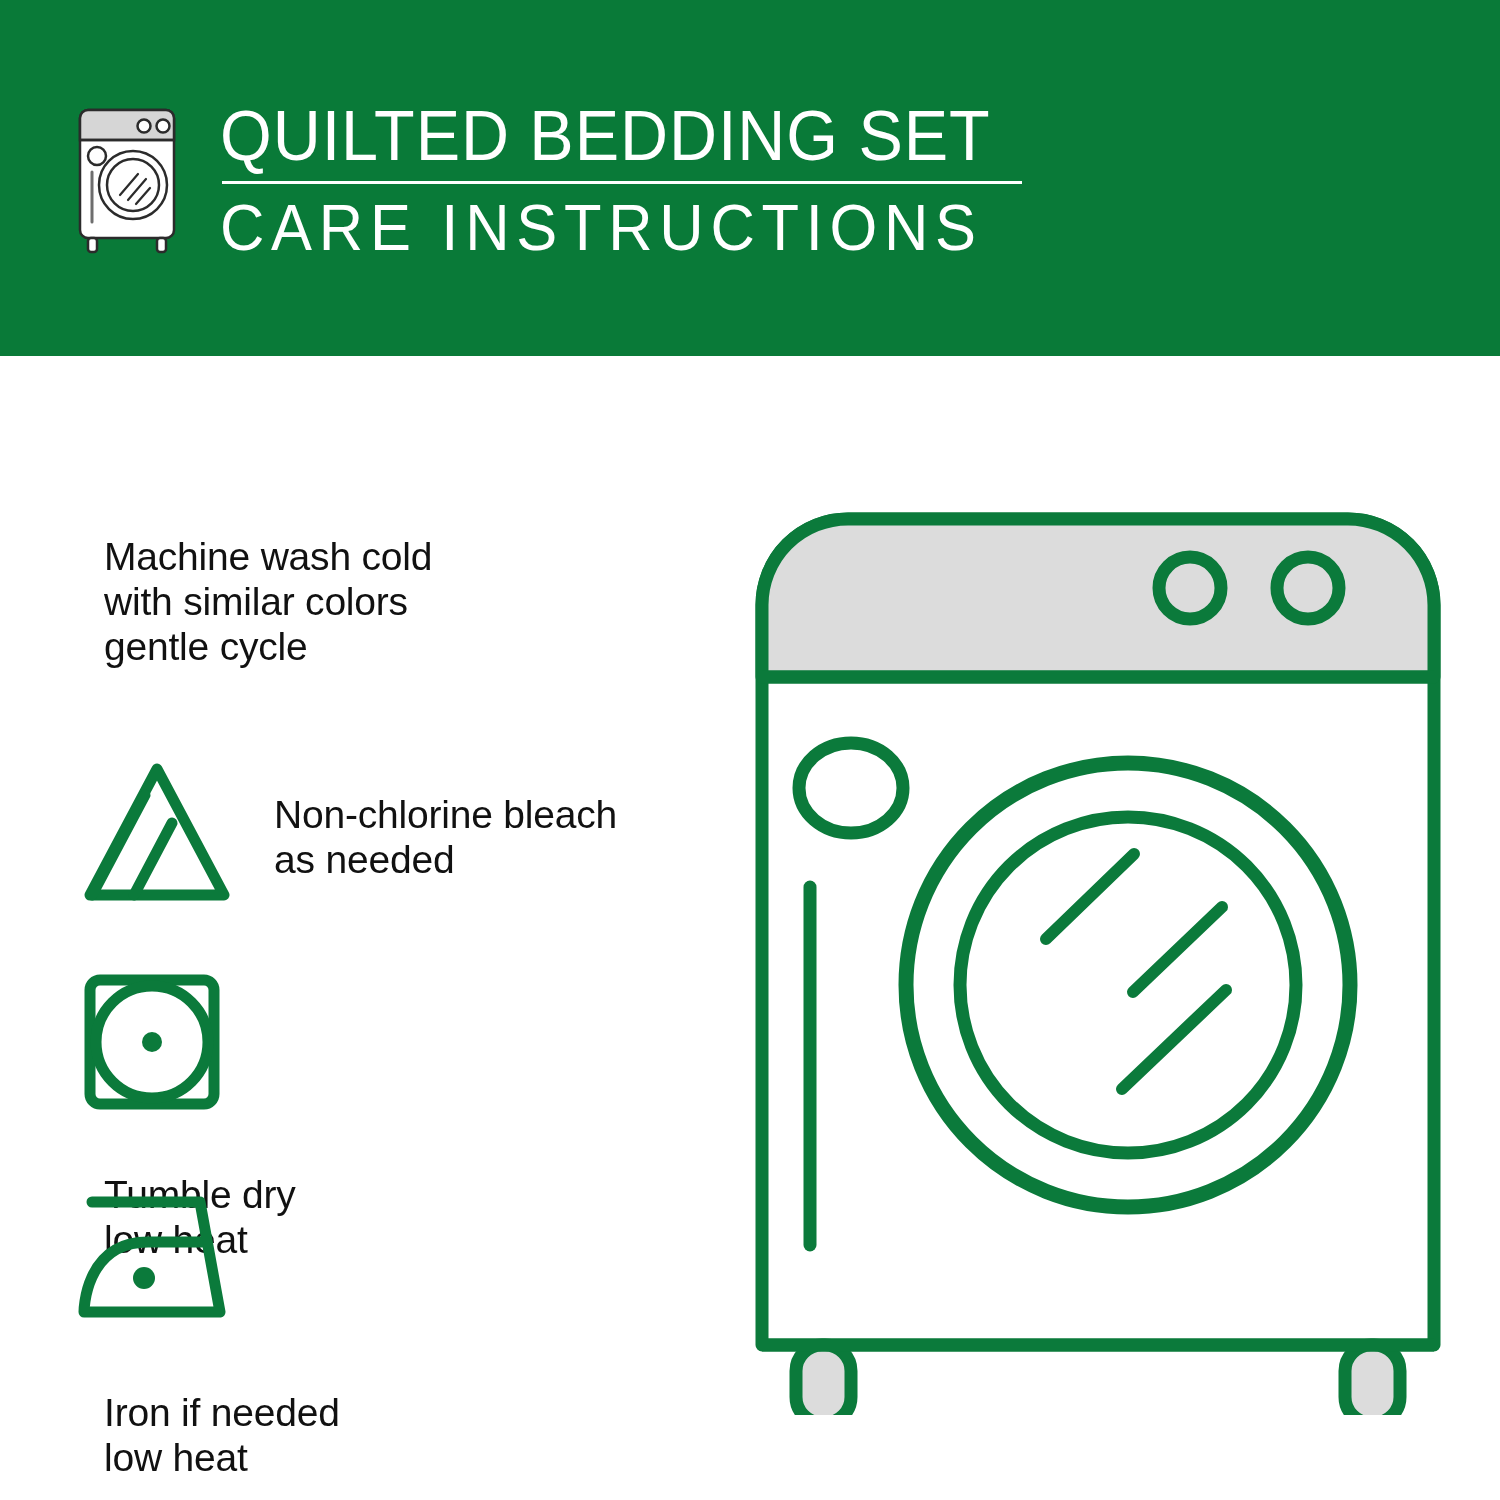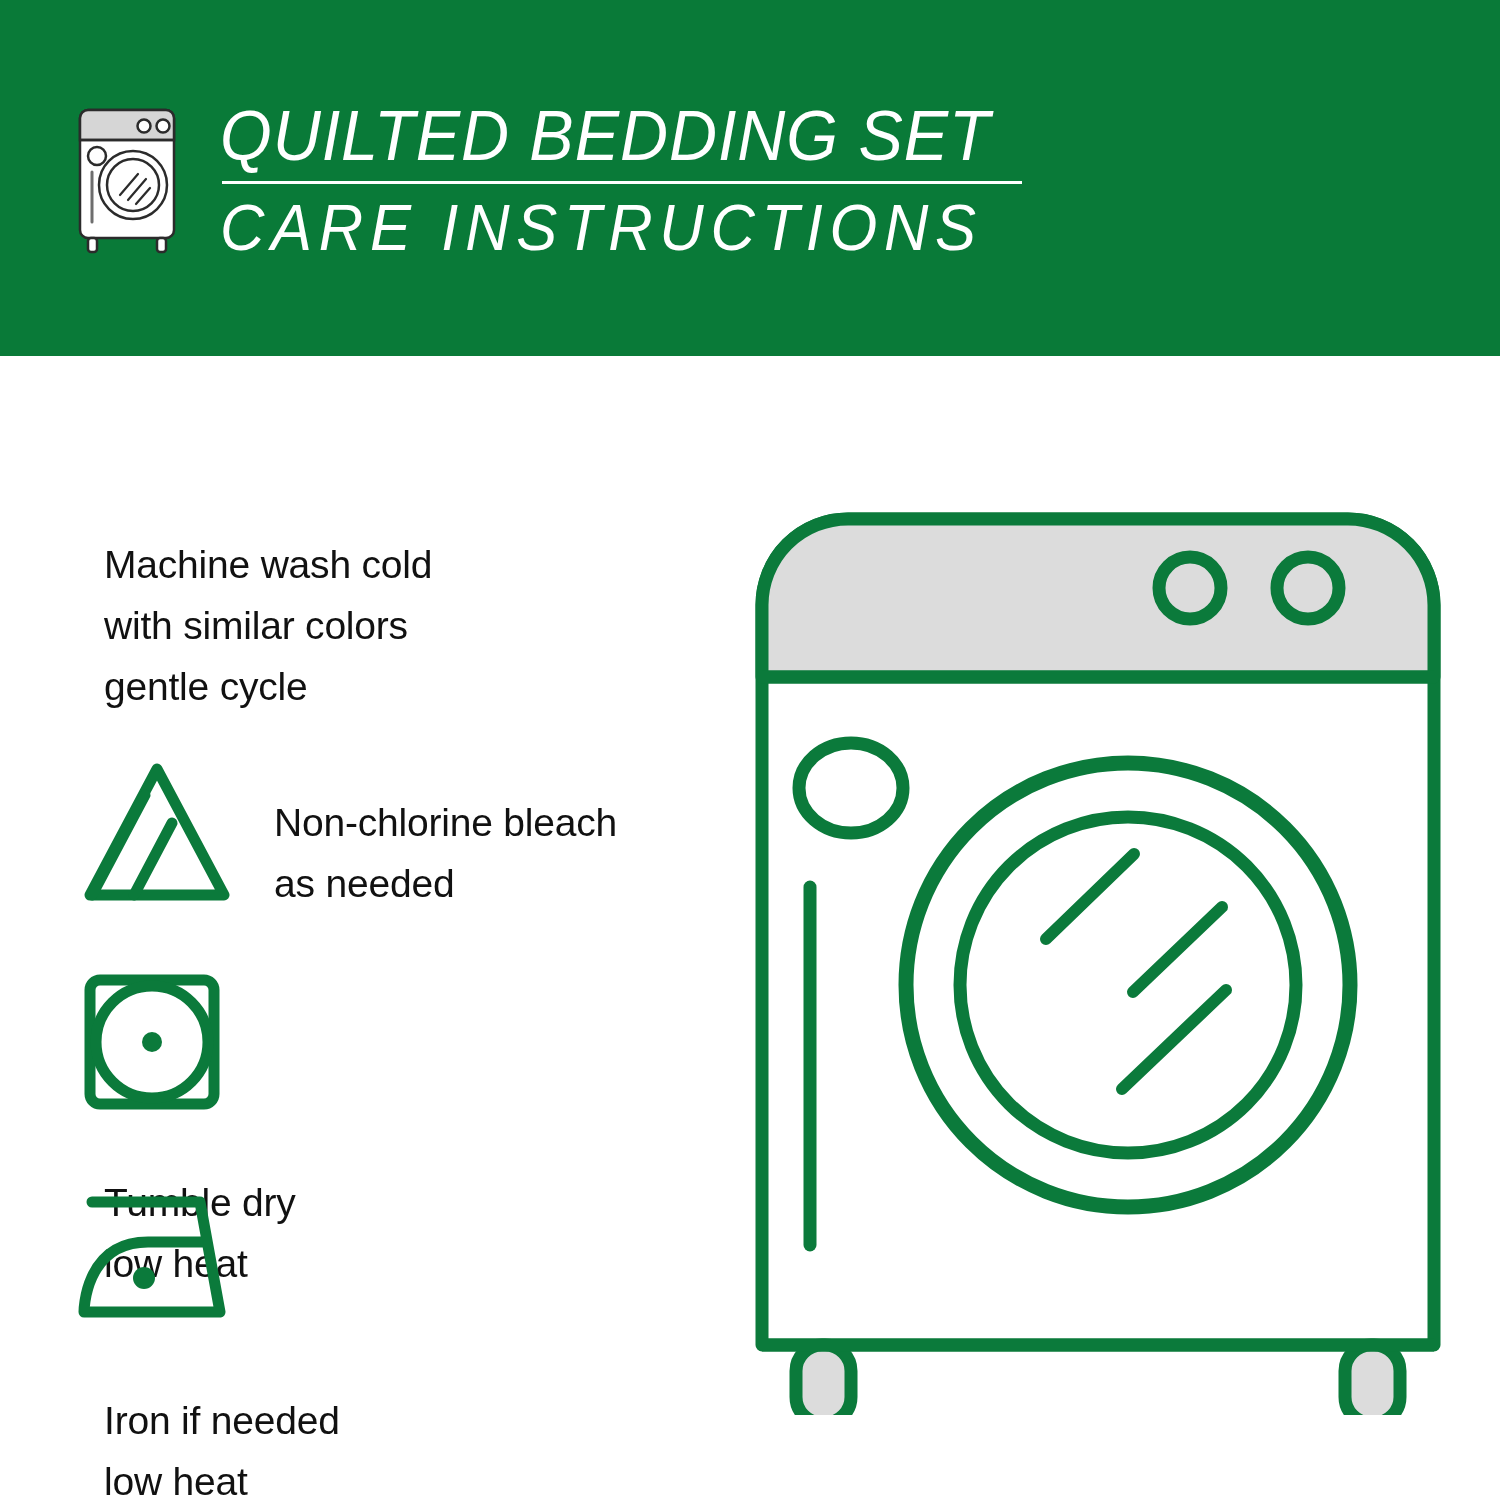--- a/index.html
+++ b/index.html
@@ -39,21 +39,20 @@
     left: 0;
     top: 4px;
     width: 130px;
     height: 160px;
   }
   #header-text-block {
     position: absolute;
     left: 158px;
     top: 0;
     width: 860px;
-    font-style: italic;
   }
   #header-title {
     font-family: "Liberation Sans", sans-serif;
     font-size: 70px;
     font-weight: 300;
     letter-spacing: 1px;
     color: #ffffff;
     line-height: 80px;
     white-space: nowrap;
     transform: scaleX(0.95);
@@ -95,21 +94,21 @@
   .care-symbol {
     width: 170px;
     flex: 0 0 170px;
     display: block;
   }
   .care-text {
     margin-left: 32px;
     font-family: "Liberation Sans", sans-serif;
     font-size: 39px;
     font-weight: 400;
-    line-height: 61px;
+    line-height: 45px;
     color: #111111;
     letter-spacing: -0.2px;
     white-space: pre-line;
   }
 
   #row-wash   { top: 162px; }
   #row-bleach { top: 403px; }
   #row-dry    { top: 612px; flex-direction: column; }
   #row-iron   { top: 830px; flex-direction: column; }
 

